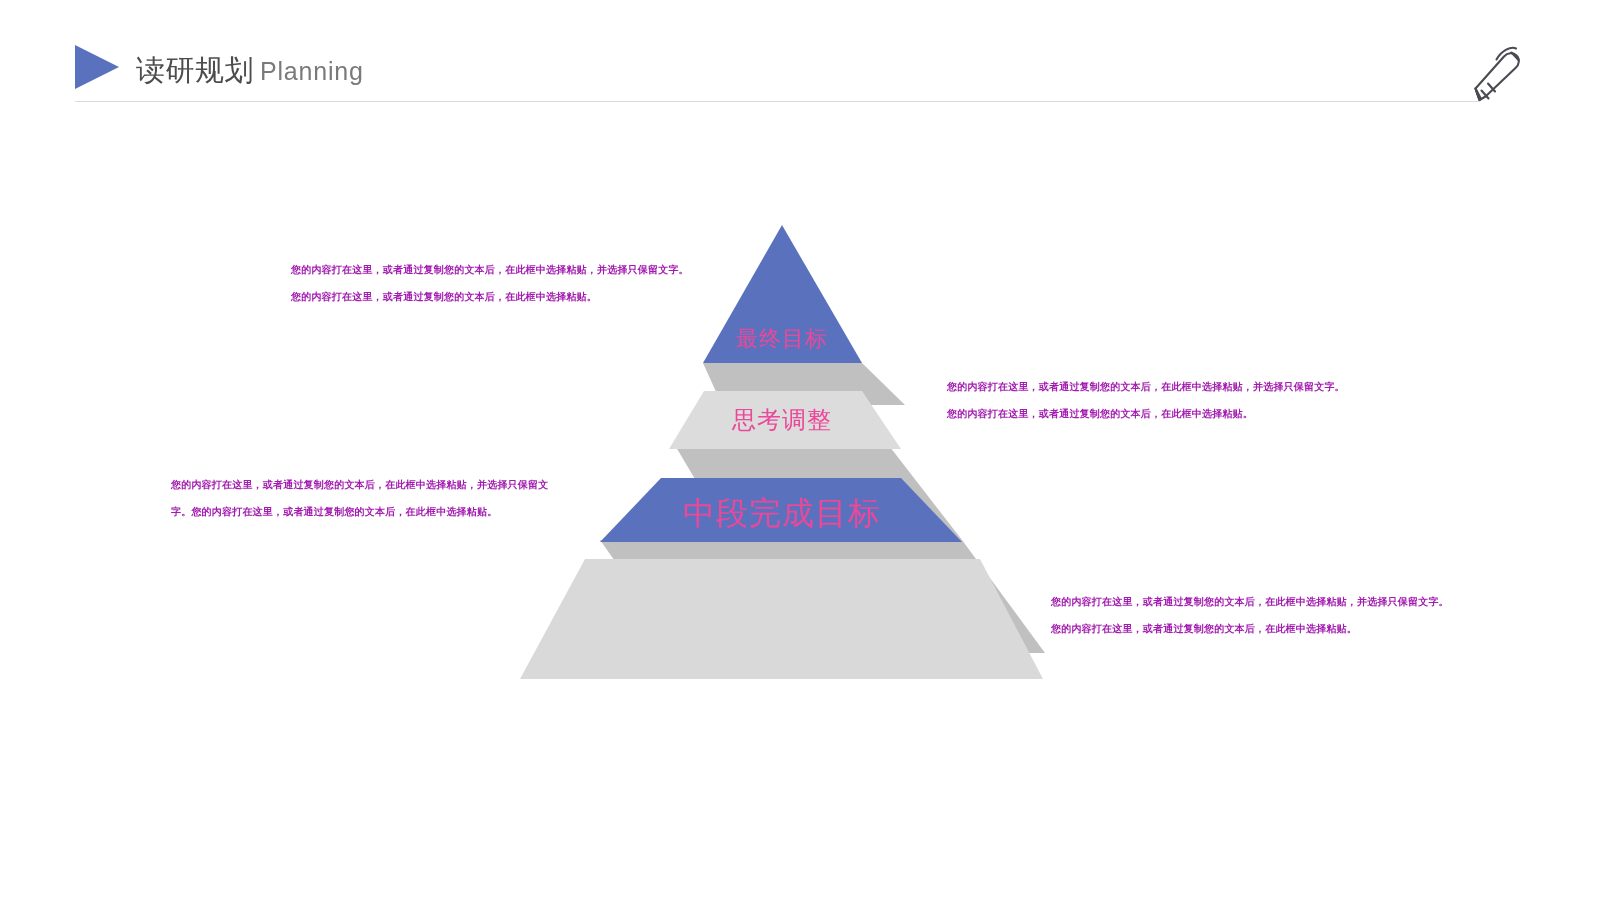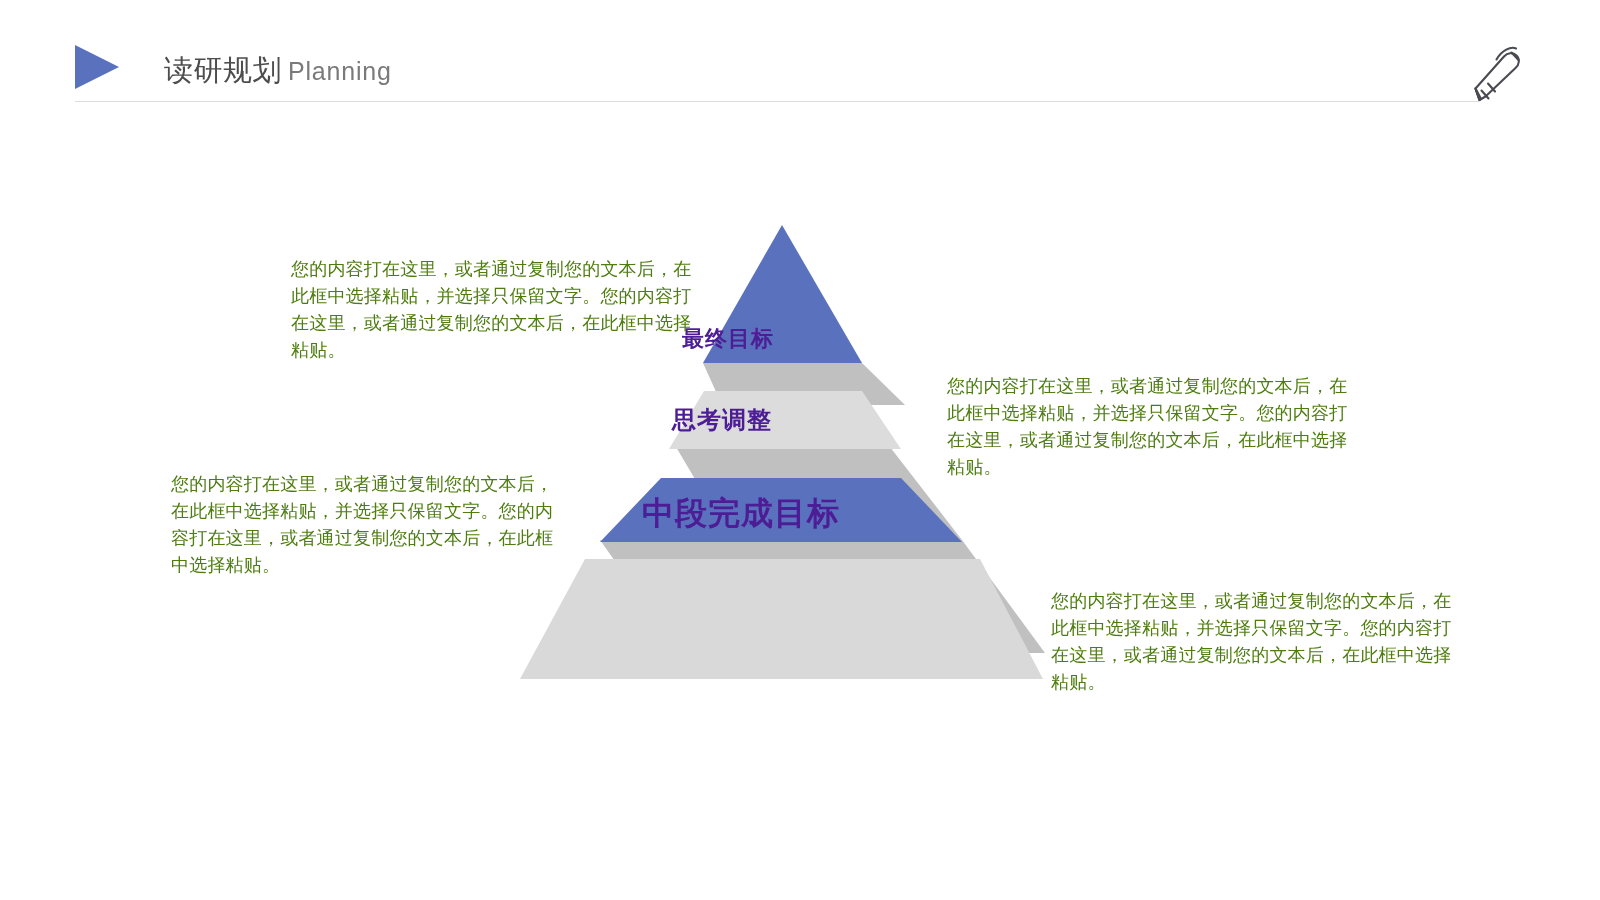--- a/index.html
+++ b/index.html
@@ -39,21 +39,20 @@
   .header-title {
     position: absolute;
     left: 136px;
     top: 50px;
     font-size: 29px;
     line-height: 40px;
     color: #4d4d4d;
     letter-spacing: 0.5px;
     white-space: nowrap;
     font-weight: 400;
-    margin-left: 28px;
   }
   .header-title .title-en {
     font-size: 25px;
     color: #7a7a7a;
     letter-spacing: 0.8px;
     padding-left: 6px;
   }
   .header-rule {
     position: absolute;
     left: 75px;
@@ -80,37 +79,39 @@
   }
   .pyramid-svg {
     position: absolute;
     left: 0;
     top: 0;
   }
 
   
   .layer-label {
     position: absolute;
-    color: #4c1d95;
+    text-align: center;
+    color: #ec4899;
     white-space: nowrap;
-    font-weight: 700;
+    font-weight: 400;
     letter-spacing: 1px;
   }
   .layer-label.lv1 { left: 682px; top: 324px; width: 200px; font-size: 22px; }
   .layer-label.lv2 { left: 672px; top: 404px; width: 220px; font-size: 24px; }
   .layer-label.lv3 { left: 642px; top: 492px; width: 280px; font-size: 32px; }
   .layer-label.lv4 { left: 622px; top: 605px; width: 320px; font-size: 36px; }
 
   
   .desc {
     position: absolute;
-    font-size: 18px;
+    font-size: 10px;
     line-height: 27px;
-    color: #4d7c0f;
+    color: #a21caf;
     letter-spacing: 0.2px;
+    font-weight: bold;
   }
   .desc.d1 { left: 291px; top: 256px; width: 402px; text-align: left; }
   .desc.d2 { left: 947px; top: 373px; width: 402px; text-align: left; }
   .desc.d3 { left: 171px; top: 471px; width: 394px; text-align: left; }
   .desc.d4 { left: 1051px; top: 588px; width: 402px; text-align: left; }
 </style>
 </head>
 <body>
 
 <div class="slide-header">

